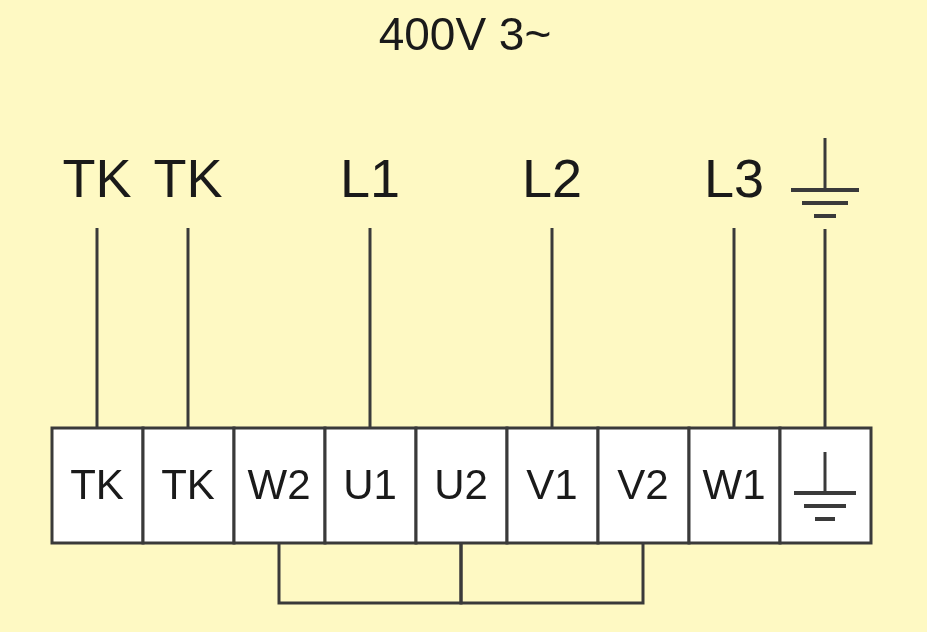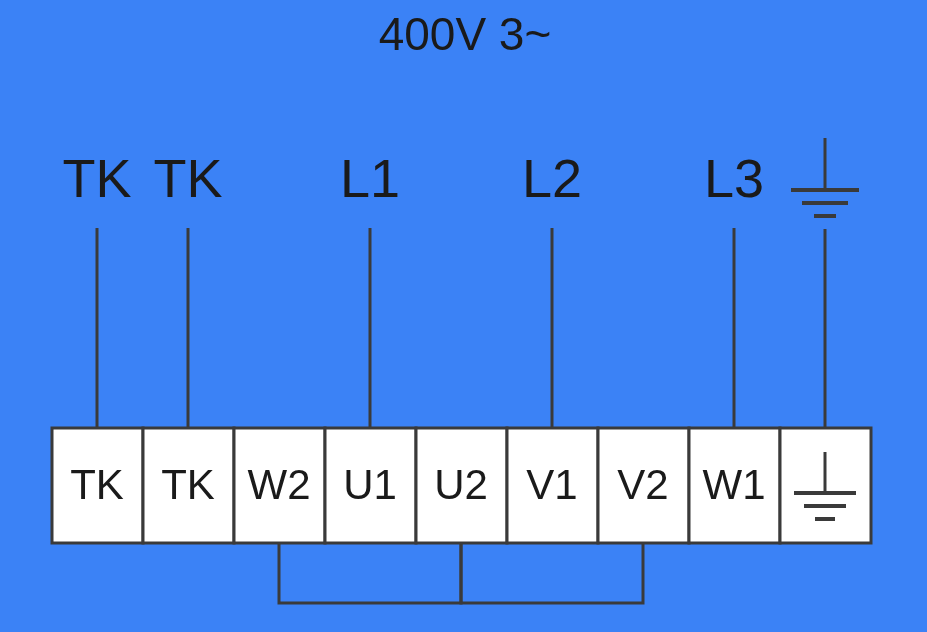--- a/index.html
+++ b/index.html
@@ -11,21 +11,21 @@
     width: 927px;
     height: 632px;
     overflow: hidden;
     font-family: "Liberation Sans", sans-serif;
     color: #1a1a1a;
   }
   #diagram-root {
     position: relative;
     width: 927px;
     height: 632px;
-    background: #3b82f6;
+    background: #fef9c3;
   }
   svg#wiring-svg {
     display: block;
     width: 927px;
     height: 632px;
   }
   .wire {
     stroke: #3a3a3a;
     stroke-width: 3;
     fill: none;

